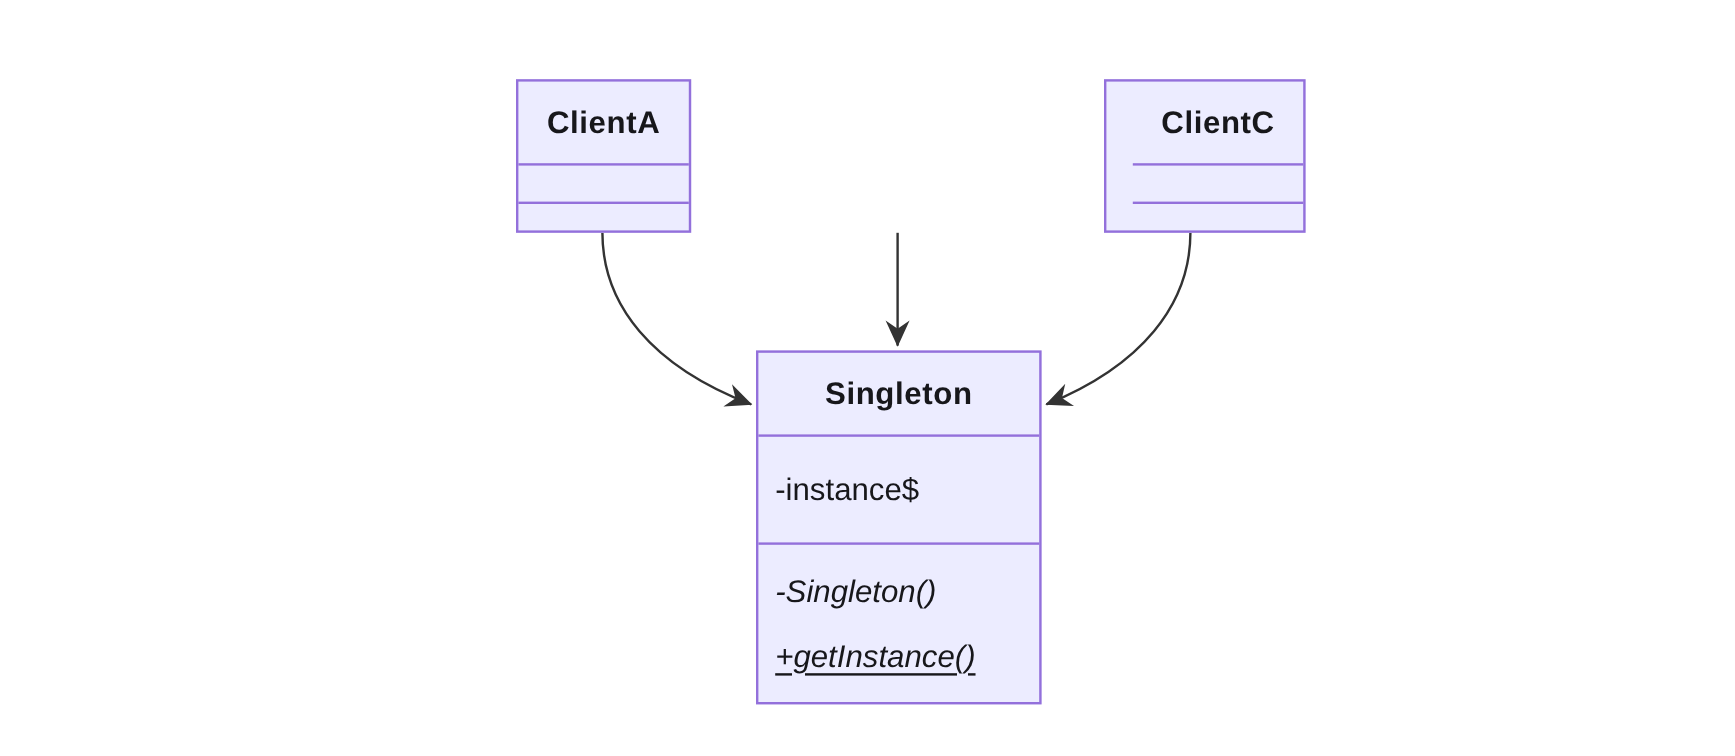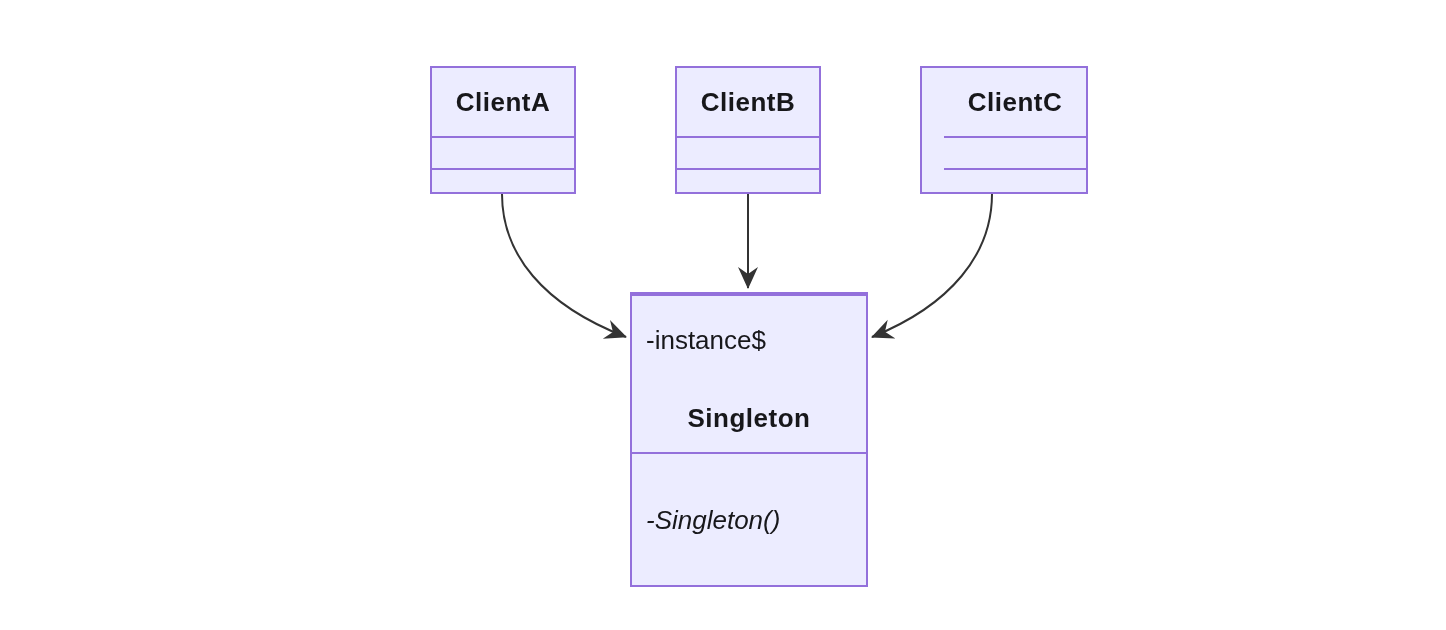--- a/index.html
+++ b/index.html
@@ -79,35 +79,31 @@
     <path d="M 748 194 L 748 288" fill="none" stroke="#333333" stroke-width="2" marker-end="url(#arrowhead)"></path>
     <path d="M 992 194 C 992 254, 951 305, 872 337" fill="none" stroke="#333333" stroke-width="2" marker-end="url(#arrowhead)"></path>
   </svg>
 
   <div class="uml-class client-box" style="left:430px; top:66px;">
     <div class="uml-compartment uml-title client-title">ClientA</div>
     <div class="uml-compartment client-attrs"></div>
     <div class="uml-compartment client-methods"></div>
   </div>
 
-  <div class="uml-class client-box" style="left:675px; top:66px;">
-    <div class="uml-compartment uml-title client-title">ClientB</div>
-    <div class="uml-compartment client-attrs"></div>
-    <div class="uml-compartment client-methods"></div>
-  </div>
 
   <div class="uml-class client-box" style="left:920px; top:66px;padding-left:22px;">
     <div class="uml-compartment uml-title client-title">ClientC</div>
     <div class="uml-compartment client-attrs"></div>
     <div class="uml-compartment client-methods"></div>
   </div>
 
   <div class="uml-class singleton-box" style="left:630px; top:292px;">
+    <div class="uml-compartment uml-title singleton-title">Singleton</div>
     <div class="uml-compartment singleton-attrs">
       <div class="uml-member">-instance$</div>
     </div>
-    <div class="uml-compartment uml-title singleton-title">Singleton</div>
     <div class="uml-compartment singleton-methods">
       <div class="uml-member">-Singleton()</div>
+      <div class="uml-member static-underline">+getInstance()</div>
     </div>
   </div>
 
 </div>
 
 </body></html>

